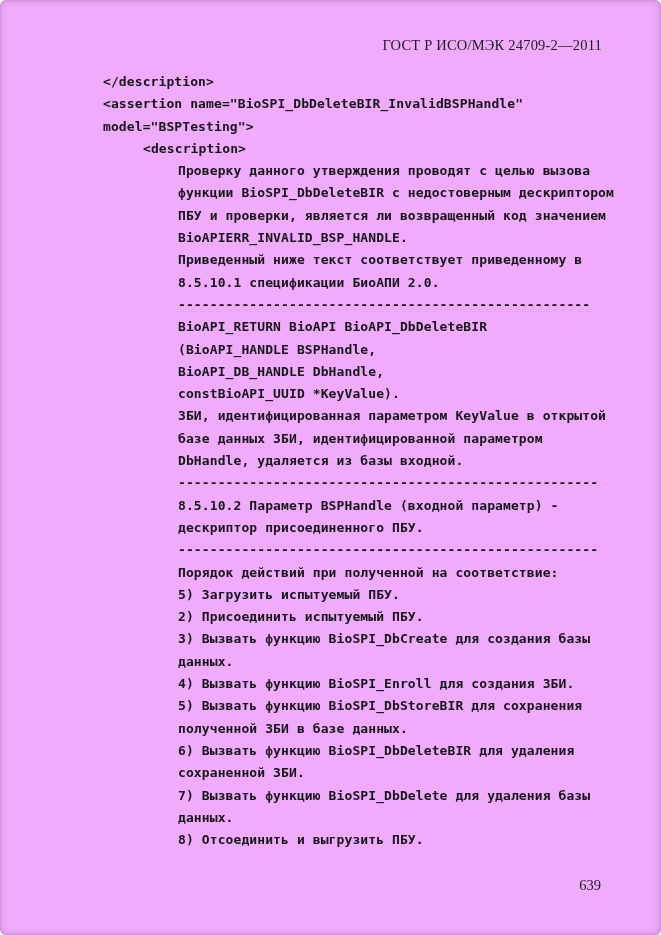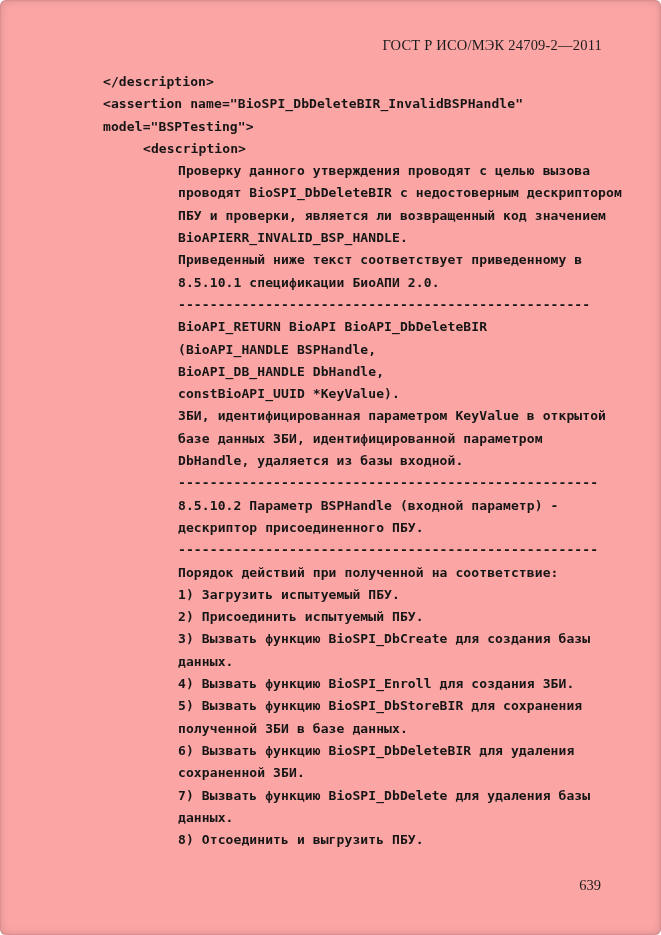--- a/index.html
+++ b/index.html
@@ -4,21 +4,21 @@
 <style>
   html, body {
     margin: 0;
     padding: 0;
     background: #ffffff;
   }
   .page {
     position: relative;
     width: 661px;
     height: 935px;
-    background: #fca5a5;
+    background: #f0abfc;
     overflow: hidden;
     box-shadow: inset 0 0 10px rgba(0,0,0,0.16), inset 0 0 2px rgba(0,0,0,0.22);
     border-radius: 6px;
     font-family: "DejaVu Sans Mono", monospace;
   }
   .running-header {
     position: absolute;
     top: 37px;
     right: 59px;
     font-family: "Liberation Serif", "DejaVu Serif", serif;
@@ -59,39 +59,39 @@
 
 <div class="page">
   <div class="running-header">ГОСТ Р ИСО/МЭК 24709-2—2011</div>
 
   <div class="doc-body">
       <div class="line indent-0">&lt;/description&gt;</div>
       <div class="line indent-0">&lt;assertion name="BioSPI_DbDeleteBIR_InvalidBSPHandle"</div>
       <div class="line indent-0">model="BSPTesting"&gt;</div>
       <div class="line indent-1">&lt;description&gt;</div>
       <div class="line indent-2">Проверку данного утверждения проводят с целью вызова</div>
-      <div class="line indent-2">проводят BioSPI_DbDeleteBIR с недостоверным дескриптором</div>
+      <div class="line indent-2">функции BioSPI_DbDeleteBIR с недостоверным дескриптором</div>
       <div class="line indent-2">ПБУ и проверки, является ли возвращенный код значением</div>
       <div class="line indent-2">BioAPIERR_INVALID_BSP_HANDLE.</div>
       <div class="line indent-2">Приведенный ниже текст соответствует приведенному в</div>
       <div class="line indent-2">8.5.10.1 спецификации БиоАПИ 2.0.</div>
       <div class="line indent-2">----------------------------------------------------</div>
       <div class="line indent-2">BioAPI_RETURN BioAPI BioAPI_DbDeleteBIR</div>
       <div class="line indent-2">(BioAPI_HANDLE BSPHandle,</div>
       <div class="line indent-2">BioAPI_DB_HANDLE DbHandle,</div>
       <div class="line indent-2">constBioAPI_UUID *KeyValue).</div>
       <div class="line indent-2">ЗБИ, идентифицированная параметром KeyValue в открытой</div>
       <div class="line indent-2">базе данных ЗБИ, идентифицированной параметром</div>
       <div class="line indent-2">DbHandle, удаляется из базы входной.</div>
       <div class="line indent-2">-----------------------------------------------------</div>
       <div class="line indent-2">8.5.10.2 Параметр BSPHandle (входной параметр) -</div>
       <div class="line indent-2">дескриптор присоединенного ПБУ.</div>
       <div class="line indent-2">-----------------------------------------------------</div>
       <div class="line indent-2">Порядок действий при полученной на соответствие:</div>
-      <div class="line indent-2">1) Загрузить испытуемый ПБУ.</div>
+      <div class="line indent-2">5) Загрузить испытуемый ПБУ.</div>
       <div class="line indent-2">2) Присоединить испытуемый ПБУ.</div>
       <div class="line indent-2">3) Вызвать функцию BioSPI_DbCreate для создания базы</div>
       <div class="line indent-2">данных.</div>
       <div class="line indent-2">4) Вызвать функцию BioSPI_Enroll для создания ЗБИ.</div>
       <div class="line indent-2">5) Вызвать функцию BioSPI_DbStoreBIR для сохранения</div>
       <div class="line indent-2">полученной ЗБИ в базе данных.</div>
       <div class="line indent-2">6) Вызвать функцию BioSPI_DbDeleteBIR для удаления</div>
       <div class="line indent-2">сохраненной ЗБИ.</div>
       <div class="line indent-2">7) Вызвать функцию BioSPI_DbDelete для удаления базы</div>
       <div class="line indent-2">данных.</div>

